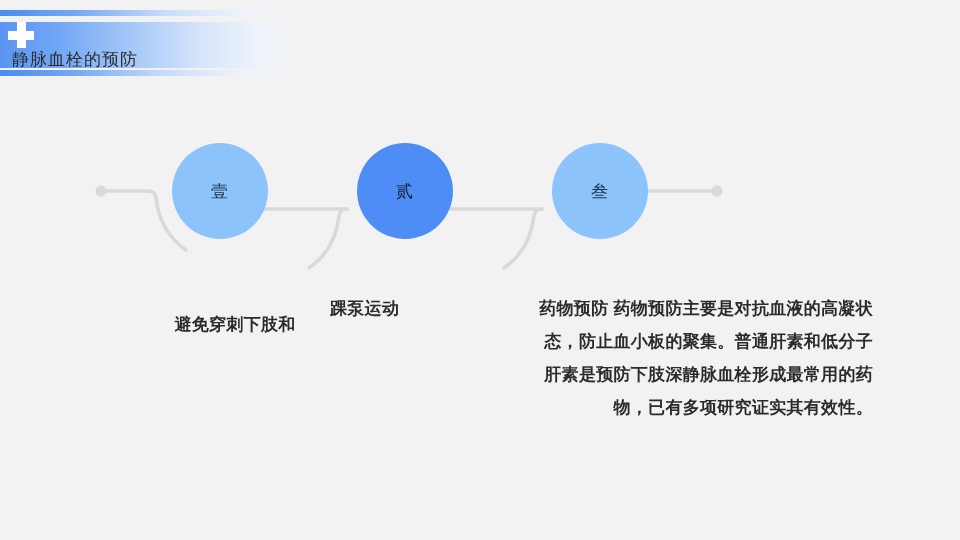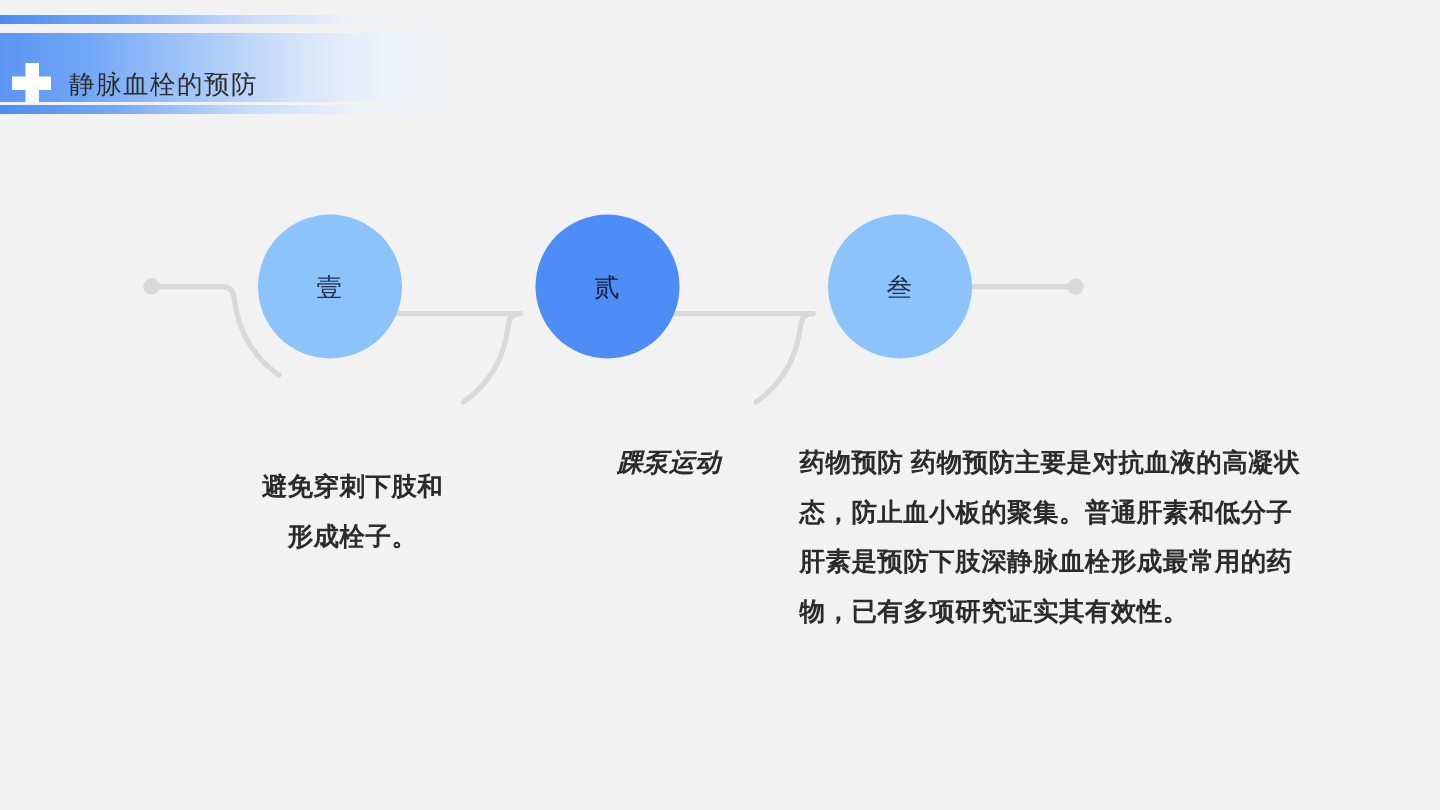--- a/index.html
+++ b/index.html
@@ -34,21 +34,22 @@
   #accent-line-bottom { top: 70px; }
 
   #header-bar {
     position: absolute;
     left: 0;
     top: 22px;
     width: 300px;
     height: 46px;
     background: linear-gradient(to right, #5b95f2 0%, #6fa5f6 18%, #a8c9f8 45%, #d8e6fa 68%, #eef3fb 86%, #f2f2f2 100%);
     display: flex;
-    align-items: flex-end;
+    align-items: flex-start;
+    flex-direction: column;
   }
   #cross-icon {
     position: relative;
     width: 26px;
     height: 26px;
     margin-left: 8px;
     flex: none;
   }
   #cross-icon::before,
   #cross-icon::after {
@@ -114,31 +115,29 @@
     line-height: 1.95;
     letter-spacing: 0.3px;
   }
   #text-block-1 {
     left: 140px;
     top: 308px;
     width: 190px;
     text-align: center;
   }
   #text-block-2 {
-    left: 346px;
+    left: 330px;
     top: 292px;
     width: 200px;
-    text-align: center;
-    font-style: italic;
   }
   #text-block-3 {
     left: 533px;
     top: 292px;
     width: 340px;
-    text-align: left;
+    text-align: right;
   }
   .text-block .line { display: block; white-space: nowrap; }
   #text-block-3 .line { white-space: normal; }
 </style>
 </head>
 <body>
 
 <div id="header-area">
   <div class="accent-line" id="accent-line-top"></div>
   <div id="header-bar">
@@ -176,21 +175,20 @@
   <div class="step-circle" id="step-circle-2" style="background: rgb(78, 141, 245);">
     <span>贰</span>
   </div>
   <div class="step-circle" id="step-circle-3" style="background: rgb(140, 195, 251);">
     <span>叁</span>
   </div>
 </div>
 
 <div class="text-block" id="text-block-1">
   <span class="line">避免穿刺下肢和</span>
-  <span class="line">形成栓子。</span>
 </div>
 
 <div class="text-block" id="text-block-2">
   <span class="line">踝泵运动</span>
 </div>
 
 <div class="text-block" id="text-block-3">
   <span class="line">药物预防  药物预防主要是对抗血液的高凝状态，防止血小板的聚集。普通肝素和低分子肝素是预防下肢深静脉血栓形成最常用的药物，已有多项研究证实其有效性。</span>
 </div>
 

